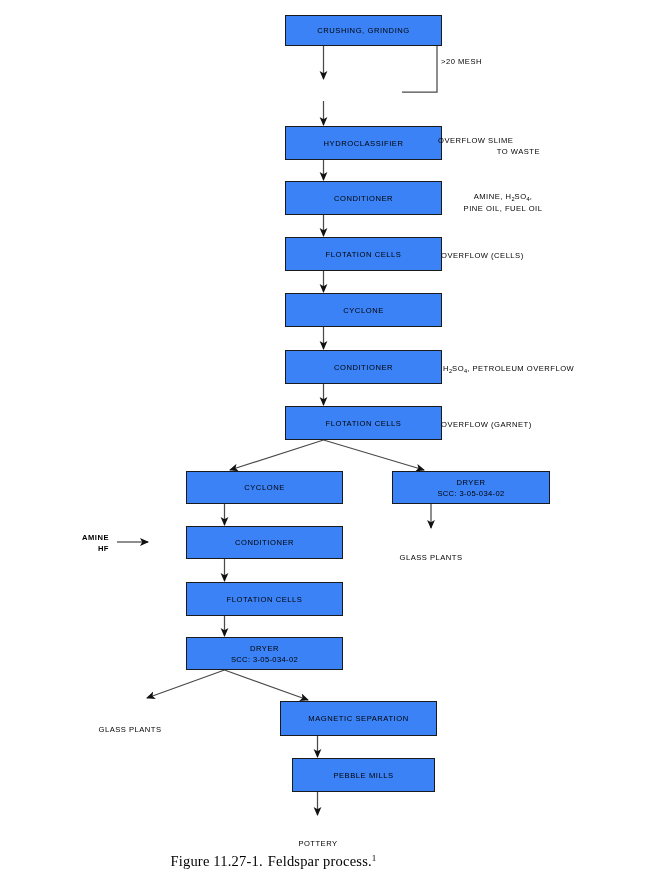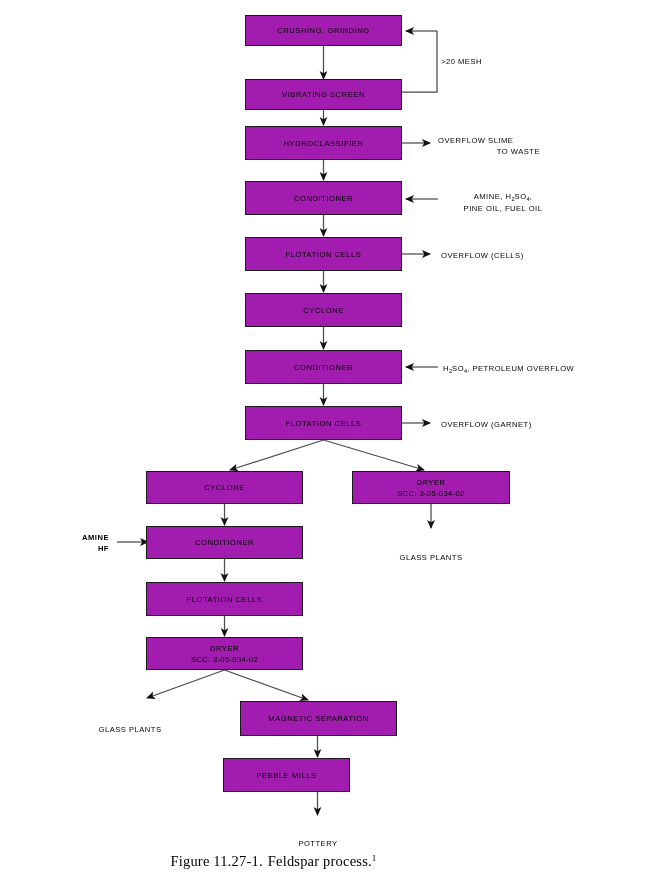--- a/index.html
+++ b/index.html
@@ -21,31 +21,32 @@
     position: absolute;
     left: 0;
     top: 0;
     width: 657px;
     height: 882px;
   }
   .box {
     position: absolute;
     box-sizing: border-box;
     border: 1.3px solid #1a1a1a;
-    background: #a21caf;
+    background: #3b82f6;
     display: flex;
     flex-direction: column;
     align-items: center;
     justify-content: center;
     font-size: 7.6px;
     letter-spacing: 0.55px;
     color: #000000;
     line-height: 1.45;
     text-align: center;
     z-index: 3;
+    margin-left: 40px;
   }
   .box .line2 {
     letter-spacing: 0.35px;
   }
   .sidelabel {
     position: absolute;
     font-size: 7.6px;
     letter-spacing: 0.5px;
     color: #000000;
     line-height: 1.5;
@@ -136,23 +137,20 @@
 
     <g stroke="#4a4a4a" stroke-width="1.25" fill="none">
       <path d="M402,92 L437,92 L437,31"></path>
     </g>
   </svg>
 
   <div class="box" style="left:245px; top:15px; width:157px; height:31px;">
     <span>CRUSHING, GRINDING</span>
   </div>
 
-  <div class="box" style="left:245px; top:79px; width:157px; height:31px;">
-    <span>VIBRATING SCREEN</span>
-  </div>
 
   <div class="box" style="left:245px; top:126px; width:157px; height:34px;">
     <span>HYDROCLASSIFIER</span>
   </div>
 
   <div class="box" style="left:245px; top:181px; width:157px; height:34px;">
     <span>CONDITIONER</span>
   </div>
 
   <div class="box" style="left:245px; top:237px; width:157px; height:34px;">
@@ -190,21 +188,21 @@
 
   <div class="box" style="left:146px; top:637px; width:157px; height:33px;">
     <span>DRYER</span>
     <span class="line2">SCC:  3-05-034-02</span>
   </div>
 
   <div class="box" style="left:240px; top:701px; width:157px; height:35px;">
     <span>MAGNETIC SEPARATION</span>
   </div>
 
-  <div class="box" style="left:223px; top:758px; width:127px; height:34px;">
+  <div class="box" style="left:252px; top:758px; width:143px; height:34px;">
     <span>PEBBLE MILLS</span>
   </div>
 
   <div class="sidelabel align-left" style="left:441px; top:56px;">
     <span>&gt;20 MESH</span>
   </div>
 
   <div class="sidelabel align-right" style="left:380px; top:135px; width:160px;">
     <div style="text-align:left; margin-left:58px;">OVERFLOW SLIME</div>
     <div>TO WASTE</div>

